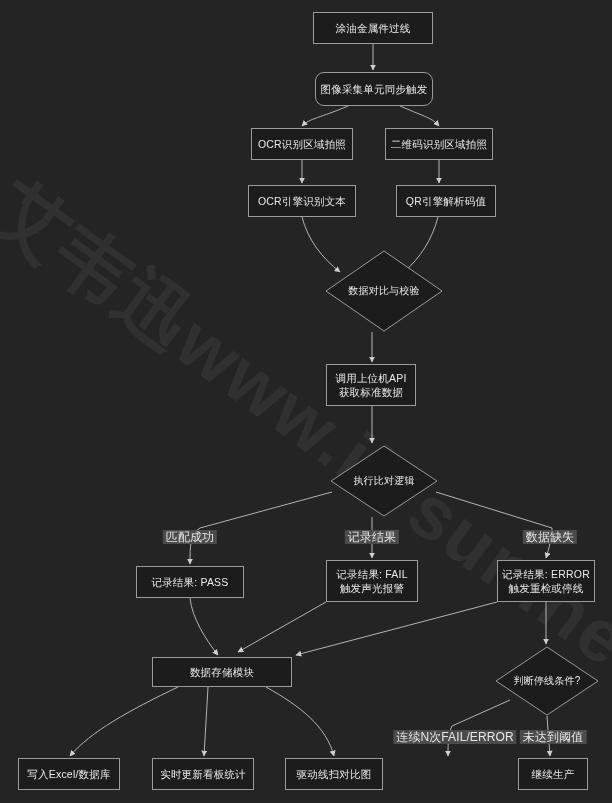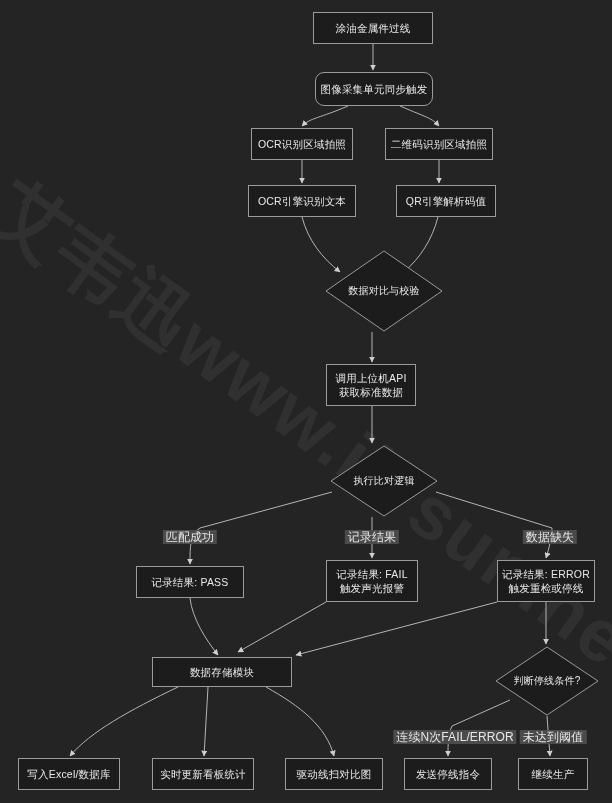--- a/index.html
+++ b/index.html
@@ -190,23 +190,20 @@
       </div>
       <div class="node" style="left: 152px; top: 758px; width: 102px; height: 32px;">
         <span class="node-text">实时更新看板统计</span>
       </div>
       <div class="node" style="left: 18px; top: 758px; width: 102px; height: 32px;">
         <span class="node-text">写入Excel/数据库</span>
       </div>
       <div class="node" style="left: 285px; top: 758px; width: 98px; height: 32px;">
         <span class="node-text">驱动线扫对比图</span>
       </div>
-      <div class="node" style="left: 404px; top: 758px; width: 88px; height: 32px;">
-        <span class="node-text">发送停线指令</span>
-      </div>
       <div class="node" style="left: 518px; top: 758px; width: 70px; height: 32px; align-items: center;">
         <span class="node-text">继续生产</span>
       </div>
     </div>
 
 <div class="edge-label" style="left: 190px; top: 537px;">匹配成功</div>
     <div class="edge-label" style="left: 372px; top: 537px;">记录结果</div>
     <div class="edge-label" style="left: 550px; top: 537px;">数据缺失</div>
     <div class="edge-label" style="left: 455px; top: 737px;">连续N次FAIL/ERROR</div>
     <div class="edge-label" style="left: 553px; top: 737px;">未达到阈值</div>

